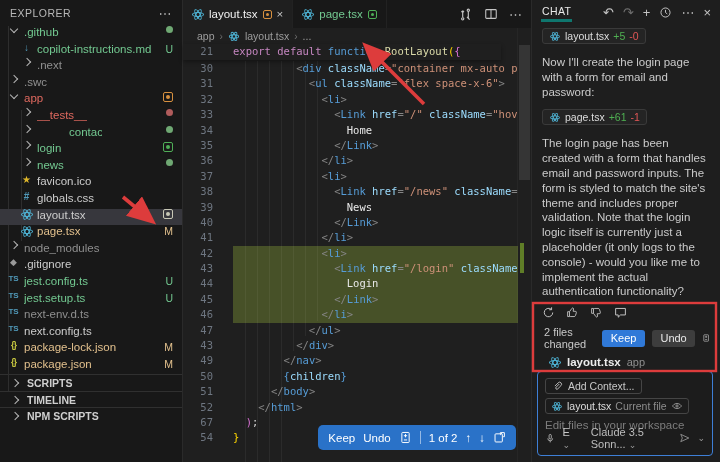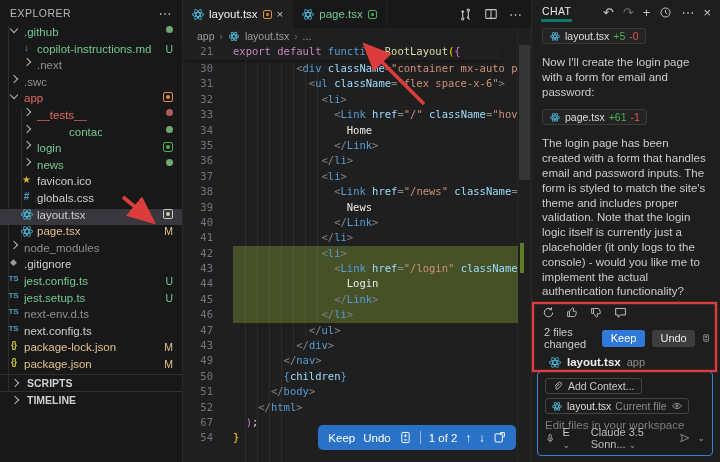--- a/index.html
+++ b/index.html
@@ -275,20 +275,26 @@
             <i class="chev r"></i>
           </span>
           <span>SCRIPTS</span>
         </div>
         <div class="sec">
           <span class="slot">
             <i class="chev r"></i>
           </span>
           <span>TIMELINE</span>
         </div>
+        <div class="sec">
+          <span class="slot">
+            <i class="chev r"></i>
+          </span>
+          <span>NPM SCRIPTS</span>
+        </div>
       </div>
   </div>
 
   <div class="editor">
     <div class="tabs">
       <div class="tab act">
         <span class="atom">
             <b></b>
           </span>
         <span>layout.tsx</span>

